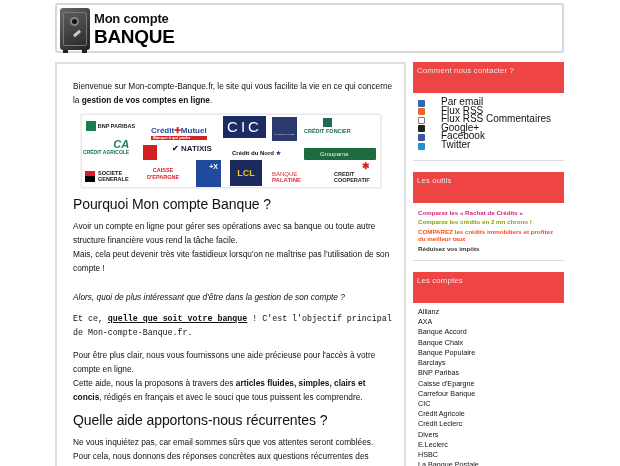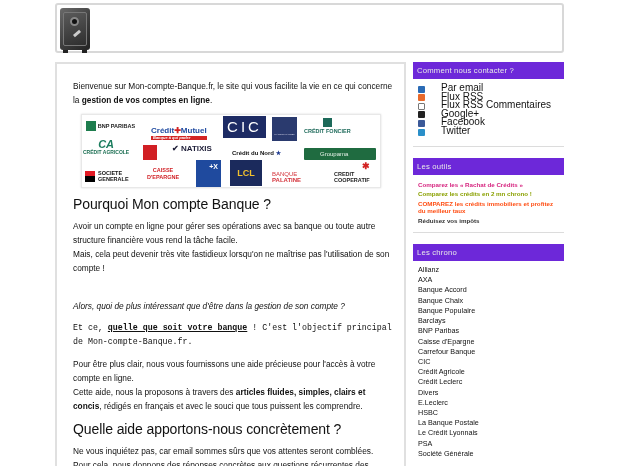--- a/index.html
+++ b/index.html
@@ -38,41 +38,45 @@
 
   .logos {
     position: relative; width: 300px; height: 74px; margin: 7px 0 0 8px;
     border: 1px solid #e8e8e8; background: #fff; box-shadow: 0 0 2px #ddd;
   }
   .logo { position: absolute; font-weight: bold; font-size: 6.5px; line-height: 1; white-space: nowrap; }
   .sq { display: inline-block; vertical-align: middle; }
 
   .sidebar { position: absolute; left: 413px; top: 62px; width: 151px; }
   .widget-title {
-    background: #6d28d9; color: #e8e8e8; font-size: 7.7px; height: 17px; line-height: 17px;
+    background: #ef4444; color: #e8e8e8; font-size: 7.7px; height: 31px; line-height: 17px;
     padding-left: 4px; letter-spacing: 0.2px;
   }
   .widget-body { padding: 5px 4px 0 5px; }
   .contact-item { font-size: 10px; line-height: 8.6px; color: #111; display: flex; align-items: flex-end; gap: 13px; }
   .ci { width: 7px; height: 7px; border-radius: 1px; margin-right: 3px; display: inline-block; flex: none; }
   .tool { font-size: 6.2px; font-weight: bold; line-height: 7.2px; margin-bottom: 2.5px; }
   .bank { font-size: 7.2px; line-height: 10.2px; color: #111; }
   .sep { height: 1px; background: #dcdcdc; margin: 10px 0 11px 0; }
 </style>
 </head>
 <body>
 
 <div class="header">
   <div class="safe">
     <div class="door"></div>
     <div class="dial"></div>
     <div class="handle"></div>
     <div class="leg1"></div>
     <div class="leg2"></div>
   </div>
+  <div class="brand">
+    <div class="l1">Mon compte</div>
+    <div class="l2">BANQUE</div>
+  </div>
 </div>
 
 <div class="main">
   <div class="inner">
     <p class="p">
       <span>Bienvenue sur Mon-compte-Banque.fr, le site qui vous facilite la vie en ce qui concerne la </span><b>gestion de vos comptes en ligne</b><span>.</span>
     </p>
 
     <div class="logos">
 
@@ -90,21 +94,21 @@
         <span>CIC</span>
       </div>
       <div class="logo" style="left:190px;top:2px;width:25px;height:24px;background:#2a3a6e;color:#dde;font-size:2.5px;text-align:center;padding-top:17px;font-weight:normal;">
         <span>MARTIN MAUREL</span>
       </div>
       <div class="logo" style="left:222px;top:3px;text-align:center;">
         <div class="sq" style="width:9px;height:9px;background:#1d6a5a;margin-bottom:2px;"></div>
         <div style="font-size:5.5px;color:#1d6a5a;">CRÉDIT FONCIER</div>
       </div>
 
-      <div class="logo" style="left:1px;top:24px;text-align:center;">
+      <div class="logo" style="left:1px;top:24px;text-align:right;">
         <div style="font-size:11px;color:#1b7d5e;font-style:italic;">CA</div>
         <div style="font-size:5px;color:#1b6e52;">CRÉDIT AGRICOLE</div>
       </div>
       <div class="logo" style="left:53px;top:30px;text-align:center;">
         <div class="sq" style="width:14px;height:15px;background:#d11f24;margin-left:8px;"></div>
       </div>
       <div class="logo" style="left:90px;top:30px;font-size:8px;color:#1e1e38;">
         <span style="color:#1e1e38;">✔</span>
         <span>NATIXIS</span>
       </div>
@@ -138,29 +142,29 @@
         <span style="color:#d32424;position:absolute;left:28px;top:-8px;font-size:9px;">✱</span>
         <span>CREDIT</span><br><span>COOPERATIF</span>
       </div>
     </div>
 
     <h2>Pourquoi Mon compte Banque ?</h2>
     <p class="p">
       <span>Avoir un compte en ligne pour gérer ses opérations avec sa banque ou toute autre structure financière vous rend la tâche facile.</span><br>
       <span>Mais, cela peut devenir très vite fastidieux lorsqu'on ne maîtrise pas l'utilisation de son compte !</span>
     </p>
-    <p class="p" style="margin-top:24px;"><i>Alors, quoi de plus intéressant que d'être dans la gestion de son compte ?</i></p>
+    <p class="p" style="margin-top:15px;"><i>Alors, quoi de plus intéressant que d'être dans la gestion de son compte ?</i></p>
     <p class="p" style="margin-top:8px;font-family:Liberation Mono, monospace;">
       <span>Et ce, </span><u>quelle que soit votre banque</u><span> ! C'est l'objectif principal de Mon-compte-Banque.fr.</span>
     </p>
     <p class="p" style="margin-top:8px;">
       <span>Pour être plus clair, nous vous fournissons une aide précieuse pour l'accès à votre compte en ligne.</span><br>
       <span>Cette aide, nous la proposons à travers des </span><b>articles fluides, simples, clairs et concis</b><span>, rédigés en français et avec le souci que tous puissent les comprendre.</span><br>
     </p>
-    <h2>Quelle aide apportons-nous concrètement ?</h2>
+    <h2>Quelle aide apportons-nous récurrentes ?</h2>
     <p class="p">
       <span>Ne vous inquiétez pas, car email sommes sûrs que vos attentes seront comblées.</span><br>
       <span>Pour cela, nous donnons des réponses concrètes aux questions récurrentes des internautes ayant des difficultés avec leurs comptes en ligne.</span>
     </p>
   </div>
 </div>
 
 <div class="sidebar">
   <div class="widget">
     <div class="widget-title">Comment nous contacter ?</div>
@@ -198,21 +202,21 @@
     <div class="widget-body" style="padding-top:6px;">
       <div class="tool" style="color:#d6247f;">Comparez les « Rachat de Crédits »</div>
       <div class="tool" style="color:#8aa000;">Comparez les crédits en 2 mn chrono !</div>
       <div class="tool" style="color:#ff4d12;">COMPAREZ les crédits immobiliers et profitez du meilleur taux</div>
       <div class="tool" style="color:#333;">Réduisez vos impôts</div>
     </div>
     <div class="sep" style="margin-top:8px;"></div>
   </div>
 
   <div class="widget">
-    <div class="widget-title">Les chrono</div>
+    <div class="widget-title">Les comptes</div>
     <div class="widget-body" style="padding-top:4px;">
       <div class="bank">Allianz</div>
       <div class="bank">AXA</div>
       <div class="bank">Banque Accord</div>
       <div class="bank">Banque Chaix</div>
       <div class="bank">Banque Populaire</div>
       <div class="bank">Barclays</div>
       <div class="bank">BNP Paribas</div>
       <div class="bank">Caisse d'Epargne</div>
       <div class="bank">Carrefour Banque</div>

